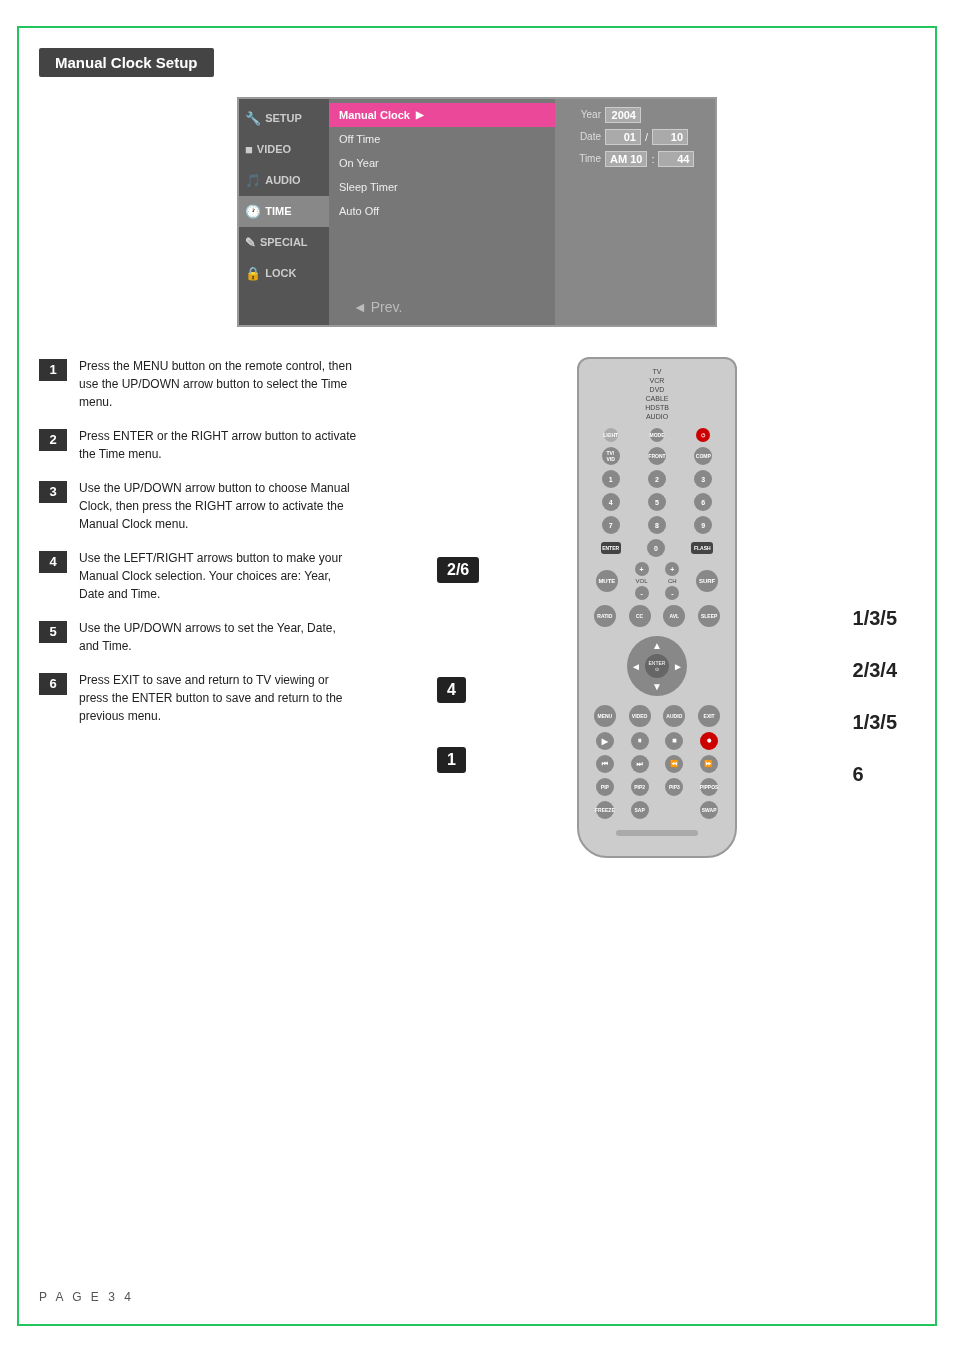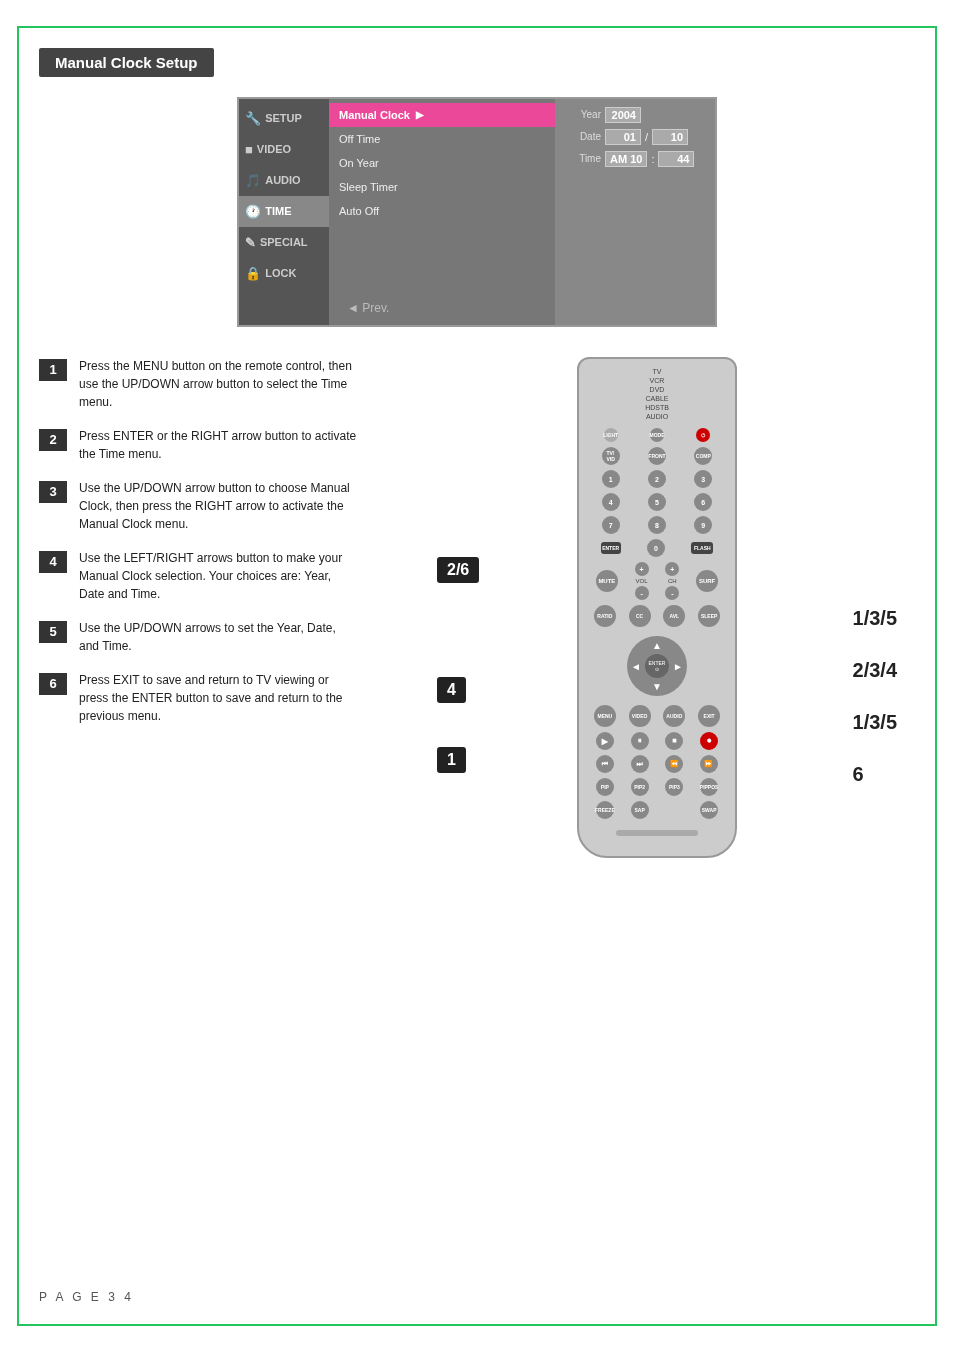--- a/index.html
+++ b/index.html
@@ -95,22 +95,22 @@
       display: flex;
       align-items: center;
       gap: 6px;
     }
     .tv-menu-arrow {
       color: #fff;
       font-size: 10px;
     }
     .tv-prev {
       color: #bbb;
-      font-size: 12px;
-      padding: 6px 18px;
+      font-size: 14px;
+      padding: 6px 24px;
       margin-top: auto;
     }
     .tv-settings-panel {
       background: #888;
       width: 160px;
       padding: 8px;
       display: flex;
       flex-direction: column;
       gap: 6px;
     }

